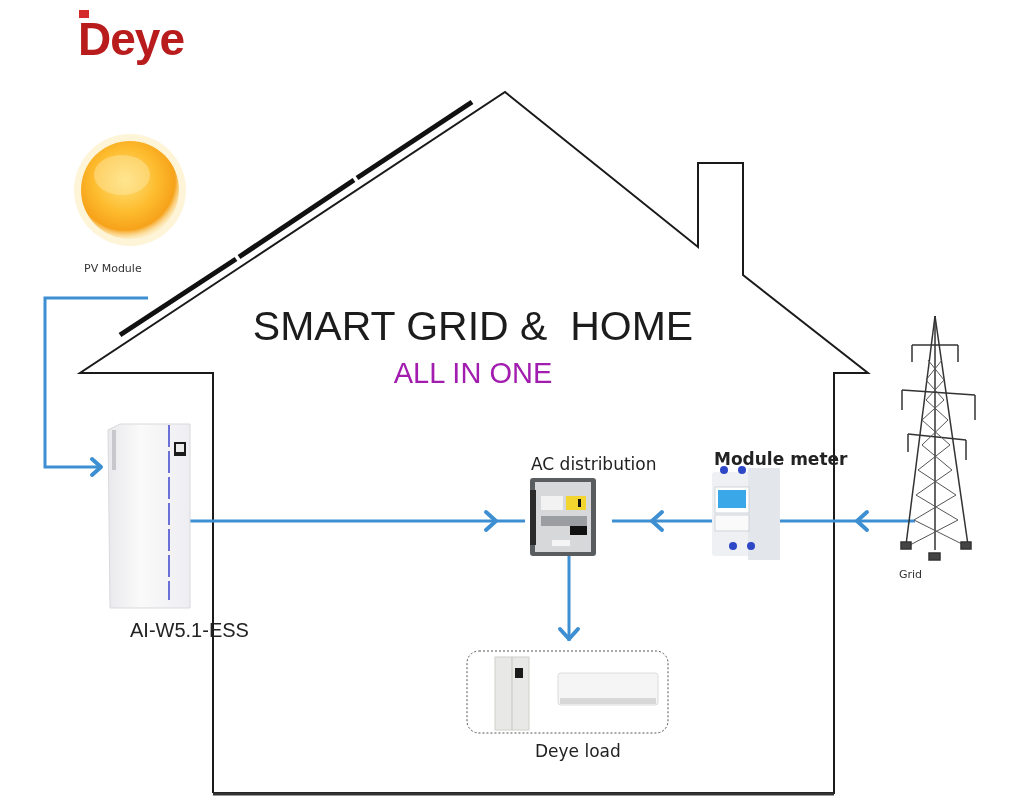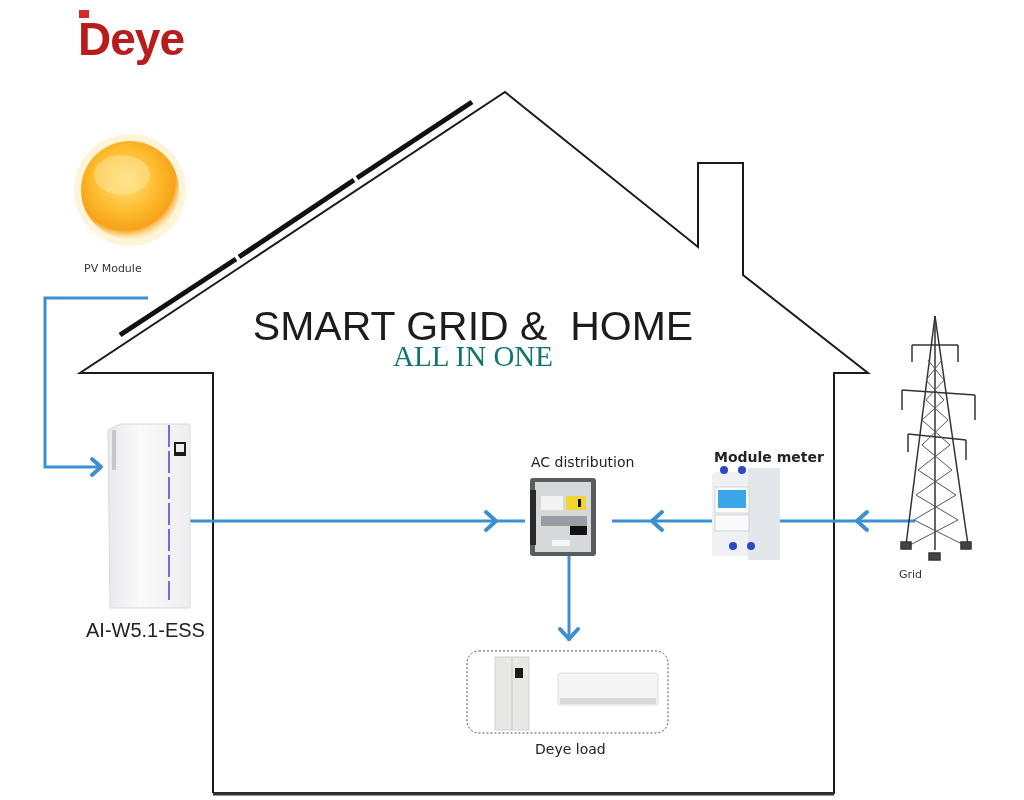--- a/index.html
+++ b/index.html
@@ -3,24 +3,24 @@
 <meta charset="utf-8">
 <style>
   html, body { margin:0; padding:0; background:#ffffff; }
   body { width:1024px; height:800px; position:relative; overflow:hidden; font-family:"Liberation Sans", sans-serif; }
   .abs { position:absolute; }
   svg.diagram { position:absolute; left:0; top:0; }
   .logo { left:78px; top:10px; height:52px; display:flex; align-items:flex-end; }
   .logo-text { font-family:"Liberation Sans", sans-serif; font-weight:bold; font-size:46px; color:#b91c1c; letter-spacing:-1px; line-height:1; }
   .logo-mark { position:absolute; left:1px; top:0; width:10px; height:8px; background:#d42a2a; }
   .title { left:213px; width:520px; top:303px; text-align:center; font-weight:normal; font-size:41px; color:#1c1c1c; white-space:pre; }
-  .subtitle { left:213px; width:520px; top:340px; text-align:center; font-size:29px; color:#0f766e;font-family:Liberation Serif, serif; }
+  .subtitle { left:213px; width:520px; top:357px; text-align:center; font-size:29px; color:#a21caf; }
   .label-small { font-family:"DejaVu Sans", sans-serif; font-size:11px; color:#333; white-space:nowrap; }
-  .label-device { font-size:20px; color:#222; white-space:nowrap; font-family:"Liberation Sans", sans-serif; }
-  .bold-small { font-family:"DejaVu Sans", sans-serif; font-size:14px; font-weight:bold; color:#222; white-space:nowrap; }
+  .label-device { font-size:20px; color:#222; white-space:nowrap; font-family:"Liberation Sans", sans-serif;margin-left:44px; }
+  .bold-small { font-family:"DejaVu Sans", sans-serif; font-size:17px; font-weight:bold; color:#222; white-space:nowrap; }
 </style>
 </head>
 <body>
 
 <svg class="diagram" width="1024" height="800" viewBox="0 0 1024 800">
   <defs>
     <radialGradient id="sunGrad" cx="45%" cy="40%" r="60%">
       <stop offset="0%" stop-color="#ffe27a"></stop>
       <stop offset="55%" stop-color="#fdbb2d"></stop>
       <stop offset="85%" stop-color="#f6a21a"></stop>

